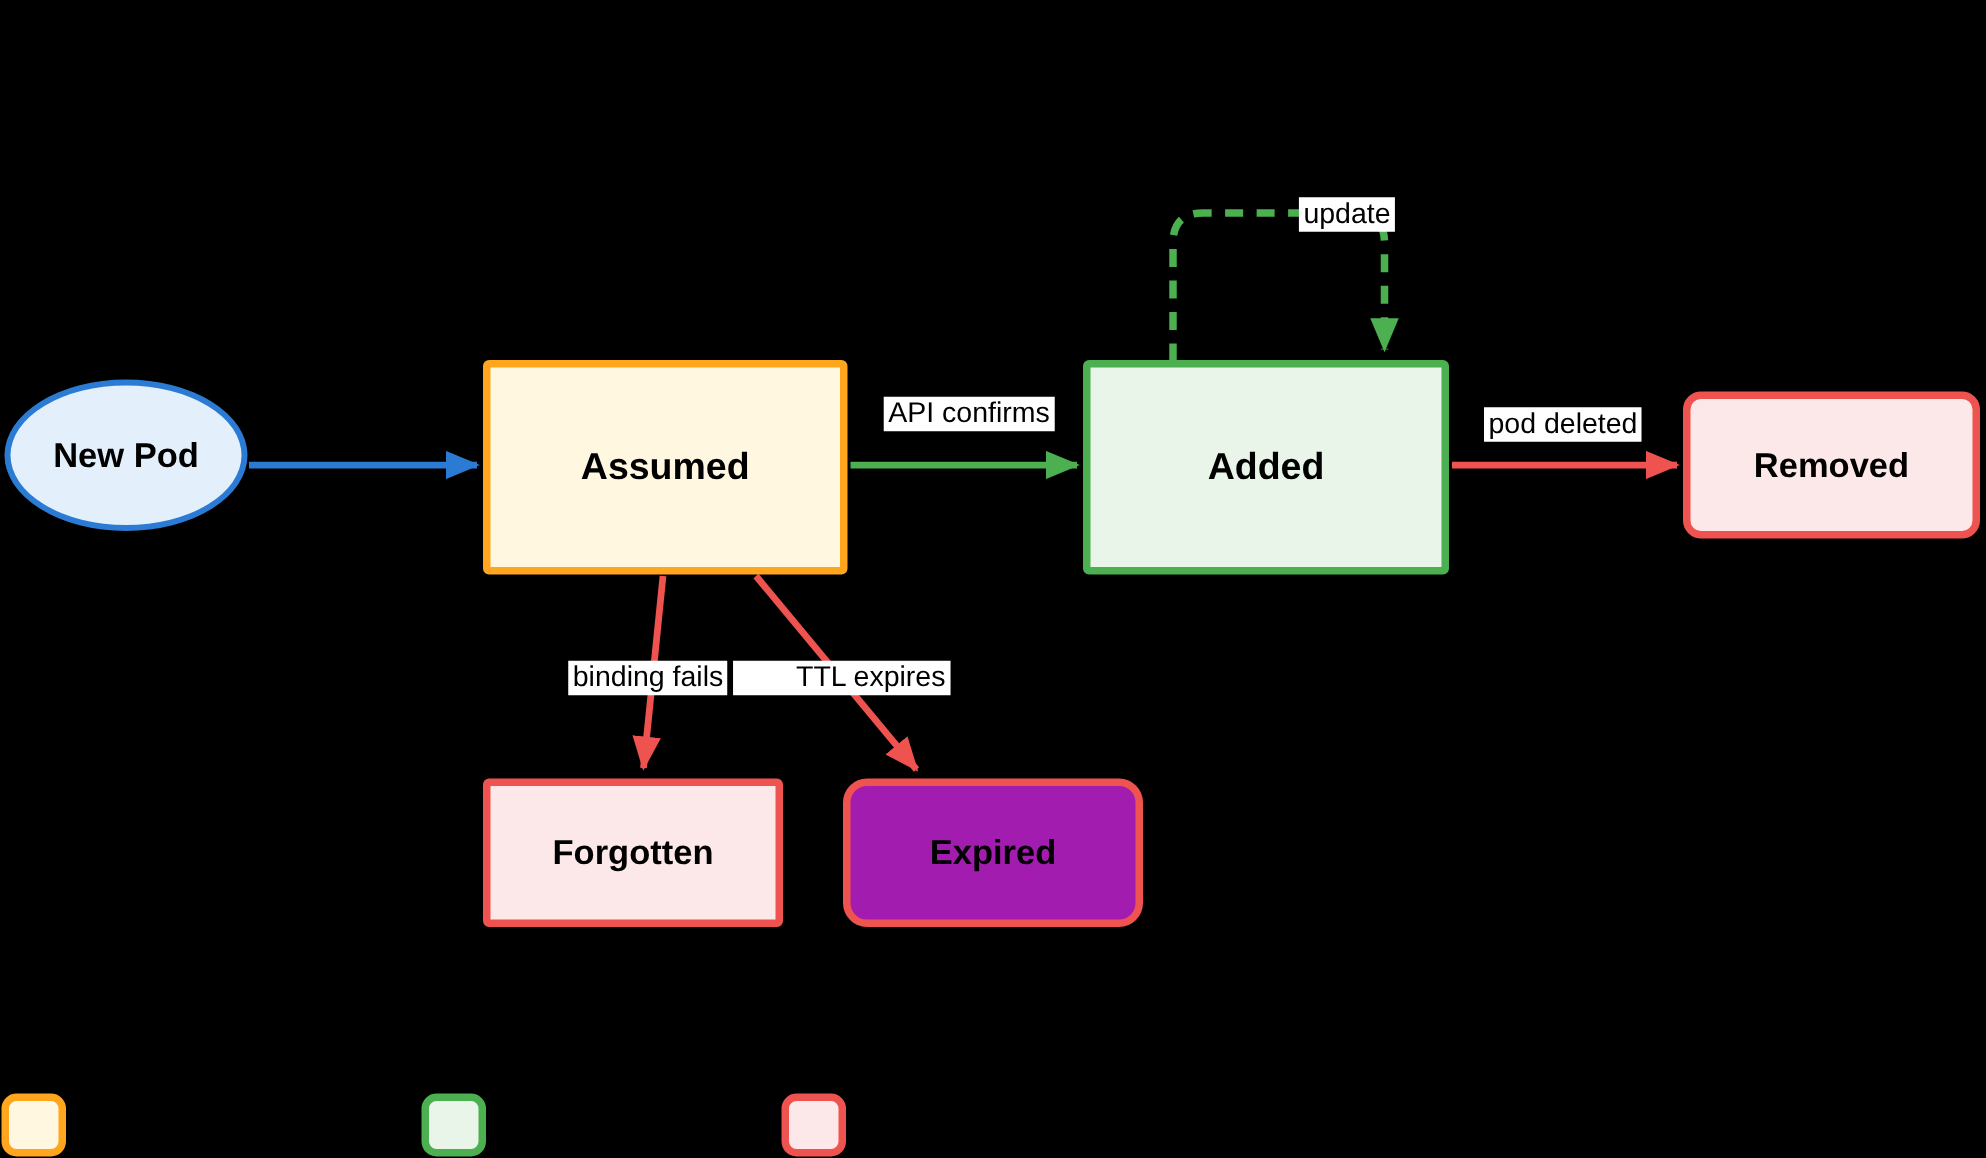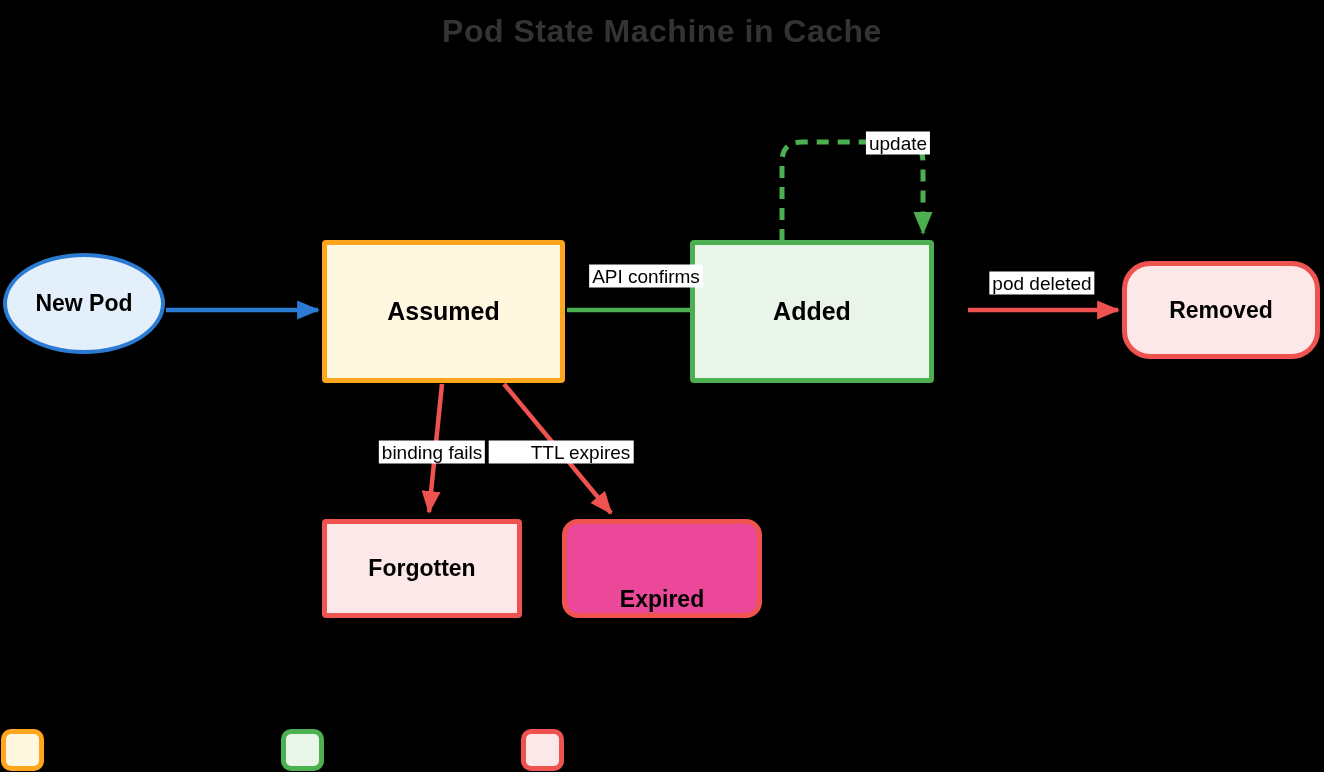--- a/index.html
+++ b/index.html
@@ -44,50 +44,49 @@
   }
   .rect { border-radius: 4px; }
   .node-assumed {
     left: 322px; top: 240px;
     width: 243px; height: 143px;
     border: 5px solid #ffa51e;
     background: #fff7e0;
     font-size: 25px;
   }
   .node-added {
-    left: 690px; top: 240px;
+    left: 722px; top: 240px;
     width: 244px; height: 143px;
     border: 5px solid #4caf50;
     background: #e9f5e9;
     font-size: 25px;
   }
   .node-removed {
     left: 1122px; top: 261px;
     width: 198px; height: 98px;
     border: 5px solid #ef5350;
     background: #fce8e8;
-    border-radius: 28px;
+    border-radius: 12px;
     font-size: 23px;
   }
   .node-forgotten {
     left: 322px; top: 519px;
     width: 200px; height: 99px;
     border: 5px solid #ef5350;
     background: #fce8e8;
     border-radius: 4px;
     font-size: 23px;
   }
   .node-expired {
     left: 562px; top: 519px;
     width: 200px; height: 99px;
     border: 5px solid #ef5350;
-    background: #ec4899;
+    background: #a21caf;
     border-radius: 16px;
     font-size: 23px;
-    align-items: flex-end;
   }
   .edge-label {
     position: absolute;
     transform: translate(-50%, -50%);
     background: #ffffff;
     color: #000000;
     font-size: 19px;
     line-height: 23px;
     padding: 0 3px;
     white-space: nowrap;
@@ -107,21 +106,20 @@
   }
   .swatch-assumed  { left: 1px;   border-color: #ffa51e; background: #fff7e0; }
   .swatch-added    { left: 281px; border-color: #4caf50; background: #e9f5e9; }
   .swatch-terminal { left: 521px; border-color: #ef5350; background: #fce8e8; }
 </style>
 </head>
 <body>
 
 <div class="stage">
 
-  <div class="title">Pod State Machine in Cache</div>
 
   <svg class="edges-layer" viewBox="0 0 1324 772" xmlns="http://www.w3.org/2000/svg">
     <defs>
       <marker id="arrow-blue" viewBox="0 0 12 10" refX="11" refY="5" markerUnits="userSpaceOnUse" markerWidth="23" markerHeight="19" orient="auto">
         <path d="M0,0 L12,5 L0,10 Z" fill="#2b7bd4"></path>
       </marker>
       <marker id="arrow-green" viewBox="0 0 12 10" refX="11" refY="5" markerUnits="userSpaceOnUse" markerWidth="23" markerHeight="19" orient="auto">
         <path d="M0,0 L12,5 L0,10 Z" fill="#4caf50"></path>
       </marker>
       <marker id="arrow-red" viewBox="0 0 12 10" refX="11" refY="5" markerUnits="userSpaceOnUse" markerWidth="23" markerHeight="19" orient="auto">

